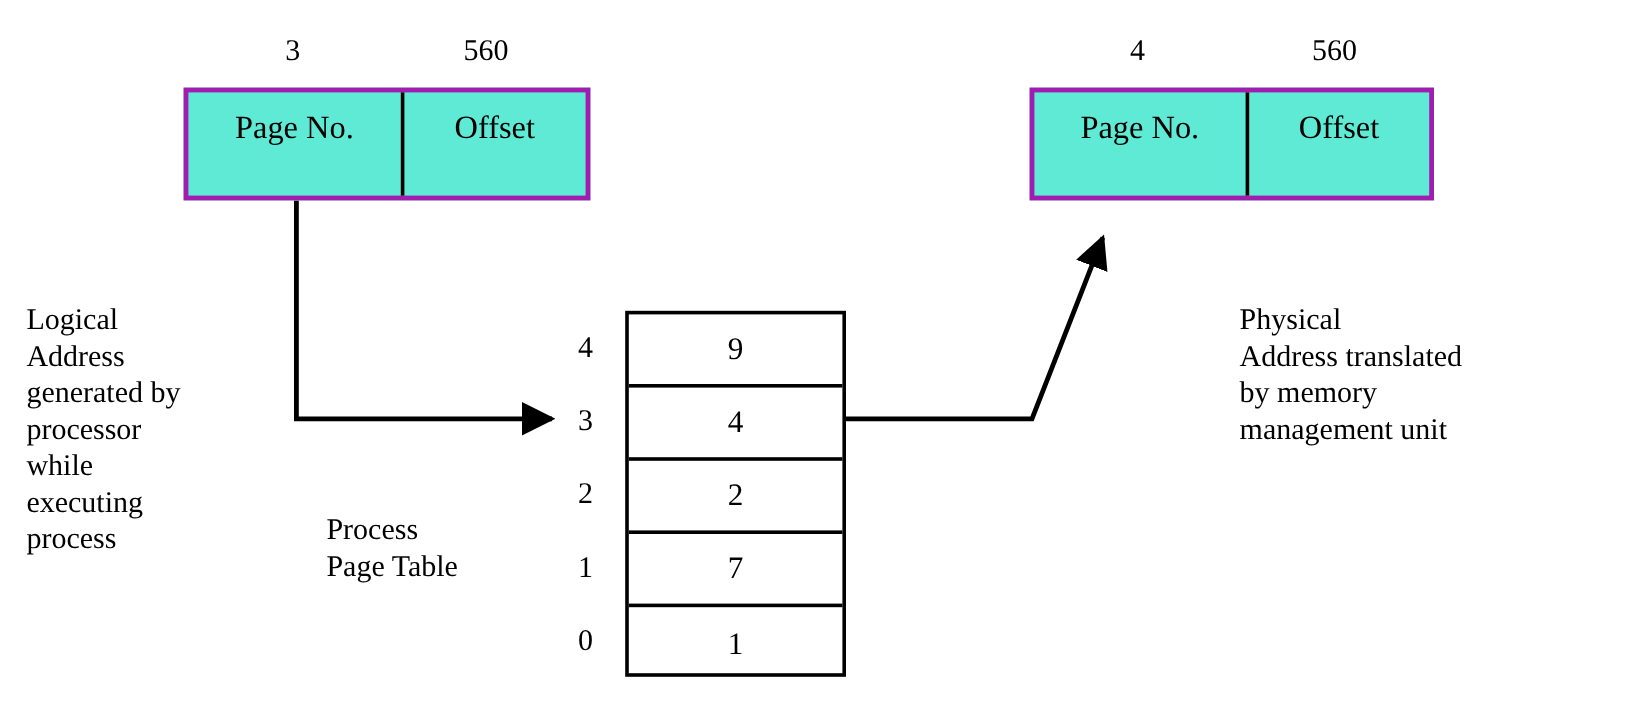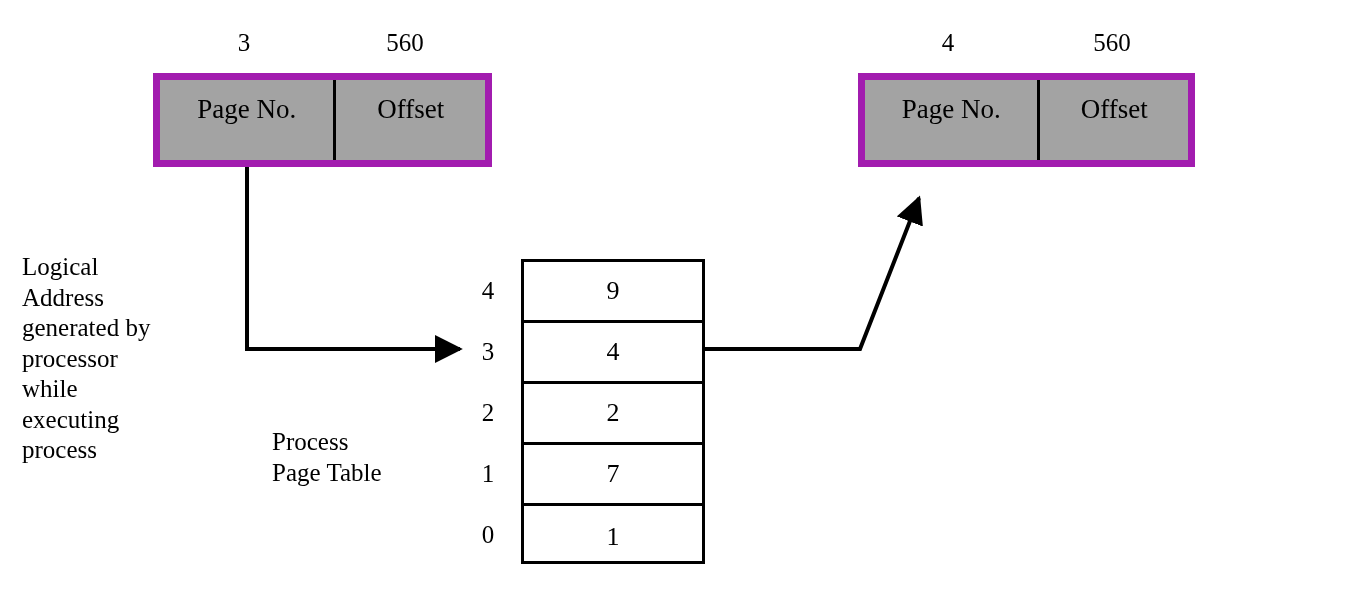--- a/index.html
+++ b/index.html
@@ -17,22 +17,22 @@
     width: 1366px;
     height: 595px;
     background: #ffffff;
     overflow: hidden;
   }
 
   
   .addr-box {
     position: absolute;
     box-sizing: border-box;
-    border: 7px solid #a21caf;
-    background: #a3a3a3;
+    border: 4px solid #a21caf;
+    background: #5eead4;
     display: flex;
     flex-direction: row;
   }
   .addr-cell {
     box-sizing: border-box;
     display: flex;
     align-items: flex-start;
     justify-content: center;
     padding-top: 16px;
     font-size: 27px;
@@ -144,20 +144,24 @@
   </div>
 
   <div class="prose" style="left:22px; top:212px; width:215px;">Logical
 Address
 generated by
 processor
 while
 executing
 process</div>
 
+  <div class="prose" style="left:1033px; top:212px; width:300px;">Physical
+Address translated
+by memory
+management unit</div>
 
   <div class="caption" style="left:272px; top:427px; width:200px;">Process
 Page Table</div>
 
   <div class="pt-index" style="left:488px; top:290px;">4</div>
   <div class="pt-index" style="left:488px; top:351px;">3</div>
   <div class="pt-index" style="left:488px; top:412px;">2</div>
   <div class="pt-index" style="left:488px; top:473px;">1</div>
   <div class="pt-index" style="left:488px; top:534px;">0</div>
 

